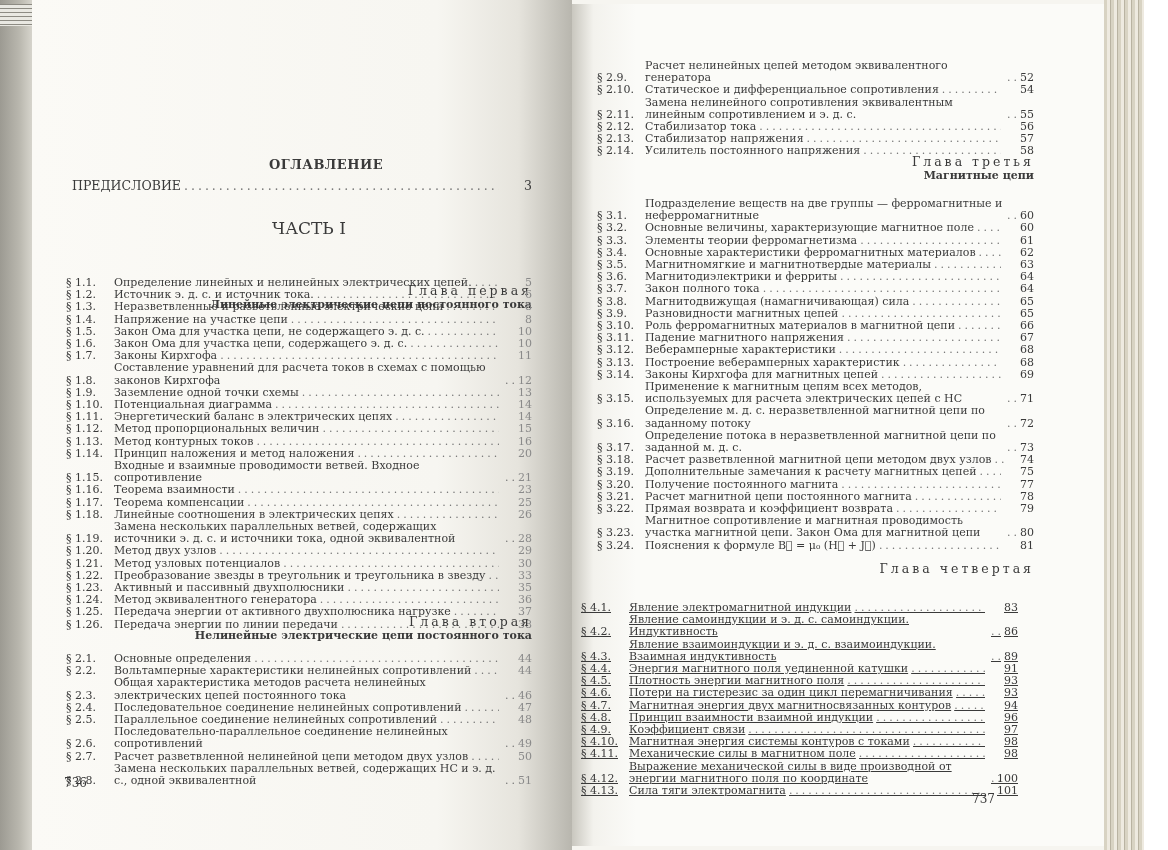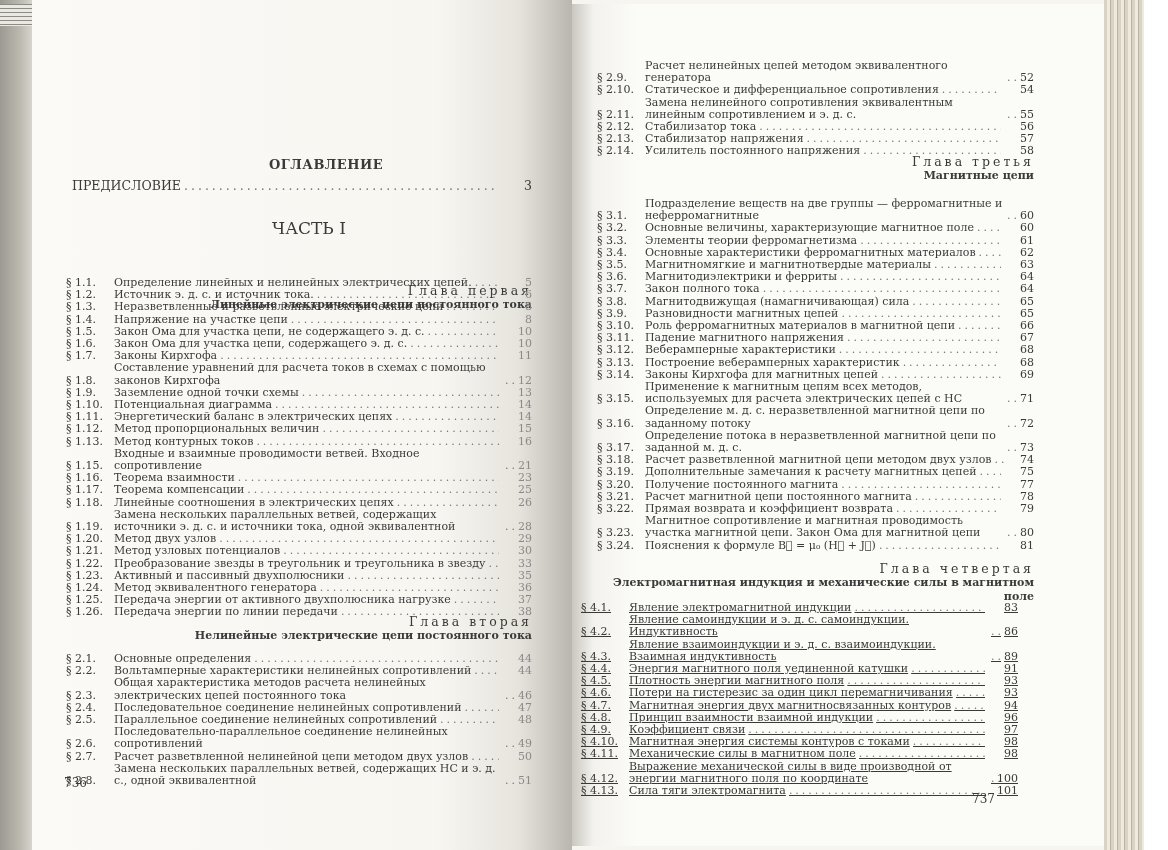--- a/index.html
+++ b/index.html
@@ -186,20 +186,28 @@
     </div>
     <div class="entry">
       <span class="num">§ 1.13.</span>
       <span class="body">
         <span class="txt">Метод контурных токов</span>
         <span class="dots"></span>
       </span>
       <span class="pg">16</span>
     </div>
     <div class="entry">
+      <span class="num">§ 1.14.</span>
+      <span class="body">
+        <span class="txt">Принцип наложения и метод наложения</span>
+        <span class="dots"></span>
+      </span>
+      <span class="pg">20</span>
+    </div>
+    <div class="entry">
       <span class="num">§ 1.15.</span>
       <span class="body">
         <span class="txt">Входные и взаимные проводимости ветвей. Входное сопротивление</span>
         <span class="dots"></span>
       </span>
       <span class="pg">21</span>
     </div>
     <div class="entry">
       <span class="num">§ 1.16.</span>
       <span class="body">
@@ -610,21 +618,20 @@
       <span class="body">
         <span class="txt">Пояснения к формуле B⃗ = μ₀ (H⃗ + J⃗)</span>
         <span class="dots"></span>
       </span>
       <span class="pg">81</span>
     </div>
   </div>
 
 <div class="chap-head" style="left:597px; top:562px; width:437px;">
   <div class="chap-num">Глава четвертая</div>
-  <div class="chap-name">Электромагнитная индукция и механические силы в магнитном поле</div>
 </div>
 
 <div class="toc-list" id="ch4" style="left:581px; top:602px; width:437px;text-decoration:underline;">
     <div class="entry">
       <span class="num">§ 4.1.</span>
       <span class="body">
         <span class="txt">Явление электромагнитной индукции</span>
         <span class="dots"></span>
       </span>
       <span class="pg">83</span>

